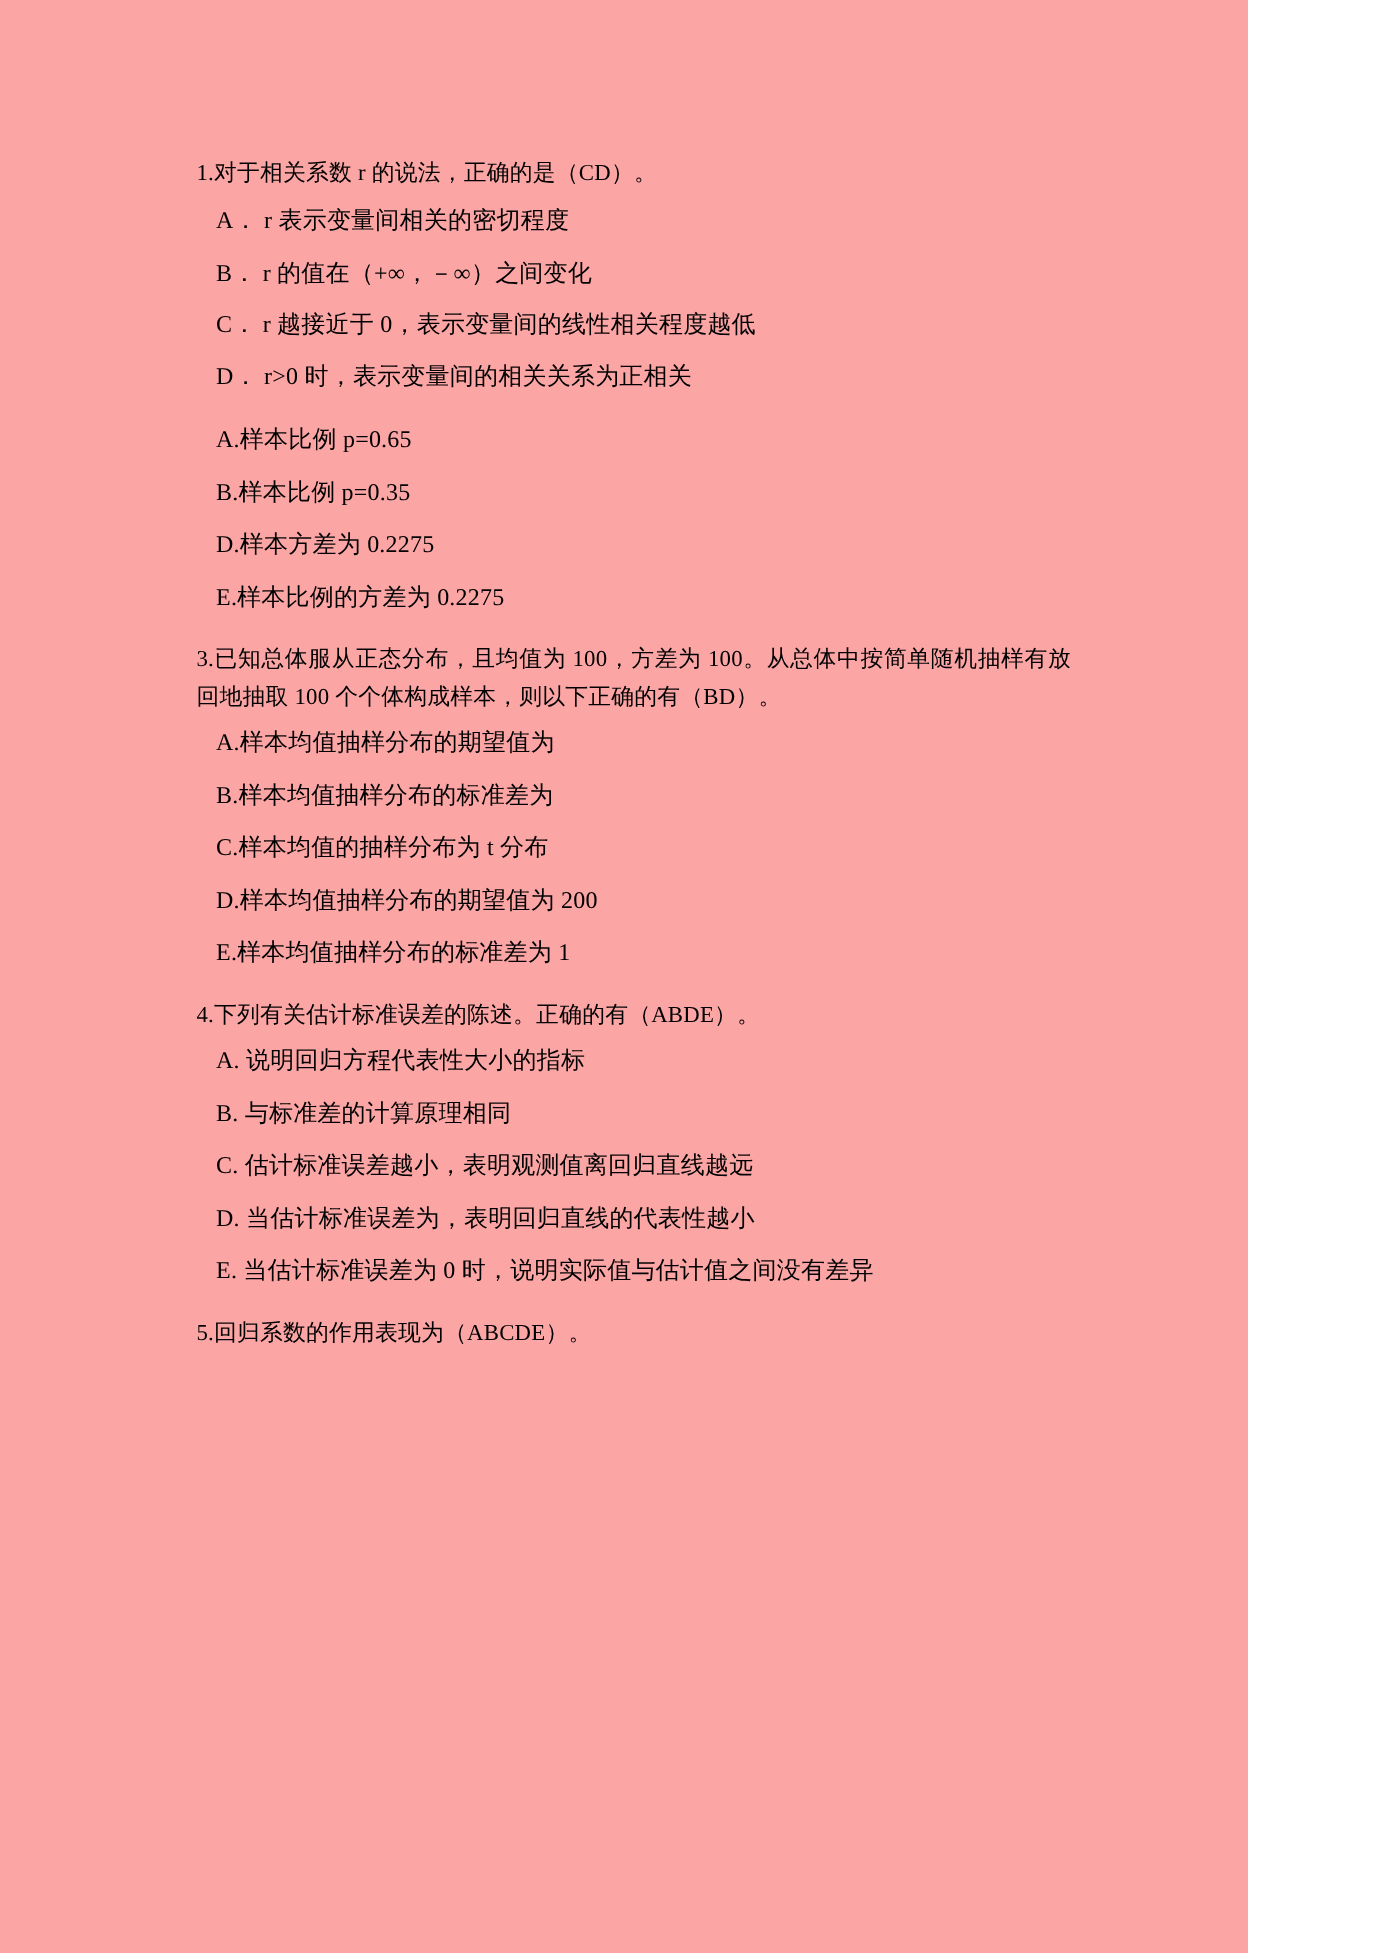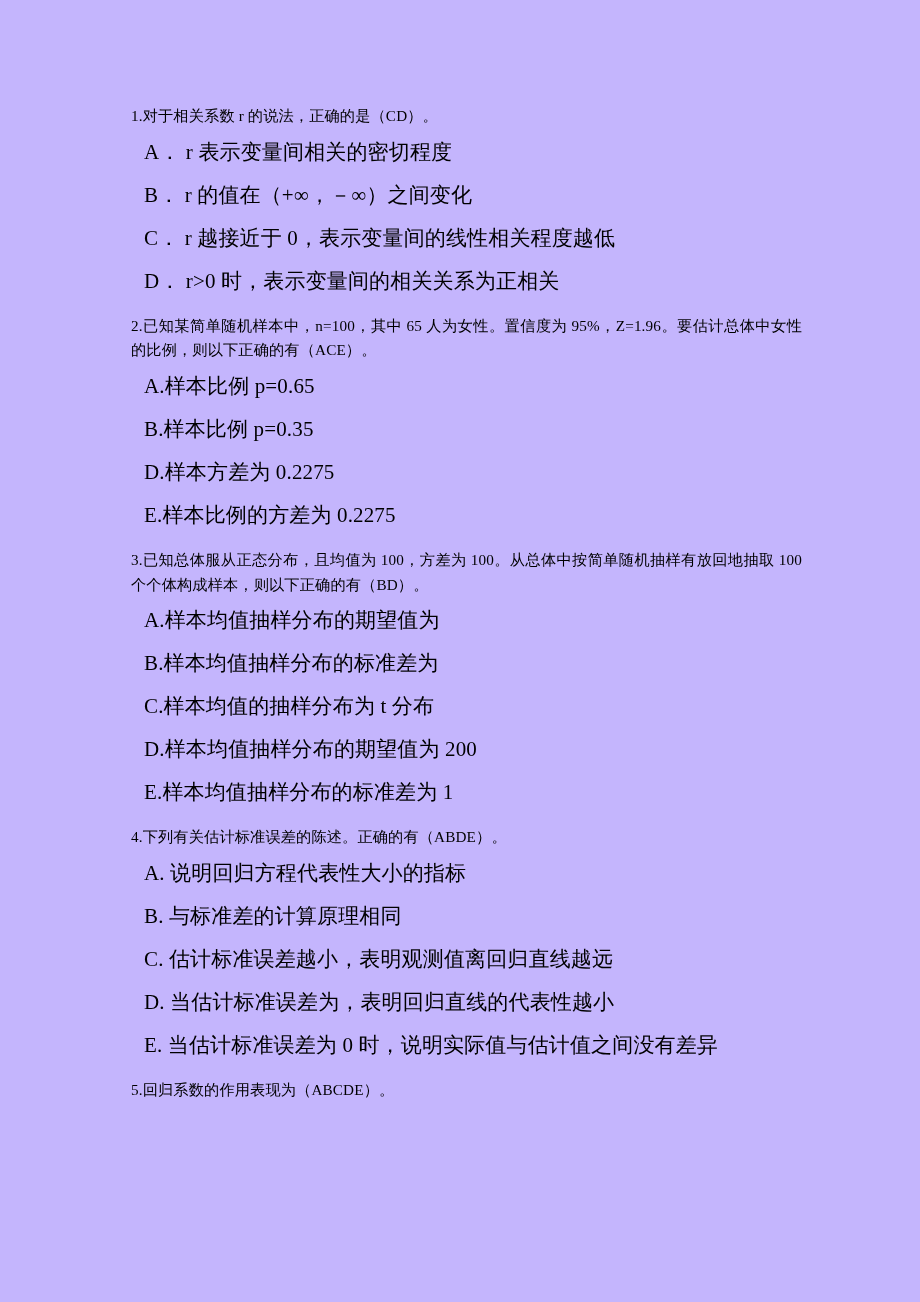--- a/index.html
+++ b/index.html
@@ -8,43 +8,43 @@
     background: #ffffff;
   }
   body {
     width: 920px;
     height: 1302px;
     font-family: "Liberation Serif", "DejaVu Serif", serif;
     color: #000000;
   }
   .page {
     position: relative;
-    width: 920px;
+    width: 832px;
     height: 1302px;
     box-sizing: border-box;
     padding: 104px 118px 0 131px;
-    background: #c4b5fd;
+    background: #fca5a5;
   }
   .question {
     margin: 0 0 4px 0;
   }
   .q-stem {
     font-size: 15.2px;
     line-height: 1.62;
     text-align: justify;
     margin: 0 0 6px 0;
     letter-spacing: 0.15px;
   }
   .q-options {
     margin: 0;
     padding: 0;
     list-style: none;
   }
   .q-options li {
-    font-size: 21px;
+    font-size: 16px;
     line-height: 1.62;
     margin: 0 0 9px 0;
     padding-left: 13px;
     letter-spacing: 0.15px;
   }
   .block-gap {
     height: 7px;
   }
 </style>
 </head>
@@ -58,21 +58,20 @@
       <li>A． r 表示变量间相关的密切程度</li>
       <li>B． r 的值在（+∞，－∞）之间变化</li>
       <li>C． r 越接近于 0，表示变量间的线性相关程度越低</li>
       <li>D． r&gt;0 时，表示变量间的相关关系为正相关</li>
     </ul>
   </div>
 
   <div class="block-gap"></div>
 
   <div class="question">
-    <p class="q-stem">2.已知某简单随机样本中，n=100，其中 65 人为女性。置信度为 95%，Z=1.96。要估计总体中女性的比例，则以下正确的有（ACE）。</p>
     <ul class="q-options">
       <li>A.样本比例 p=0.65</li>
       <li>B.样本比例 p=0.35</li>
       <li>D.样本方差为 0.2275</li>
       <li>E.样本比例的方差为 0.2275</li>
     </ul>
   </div>
 
   <div class="block-gap"></div>
 

